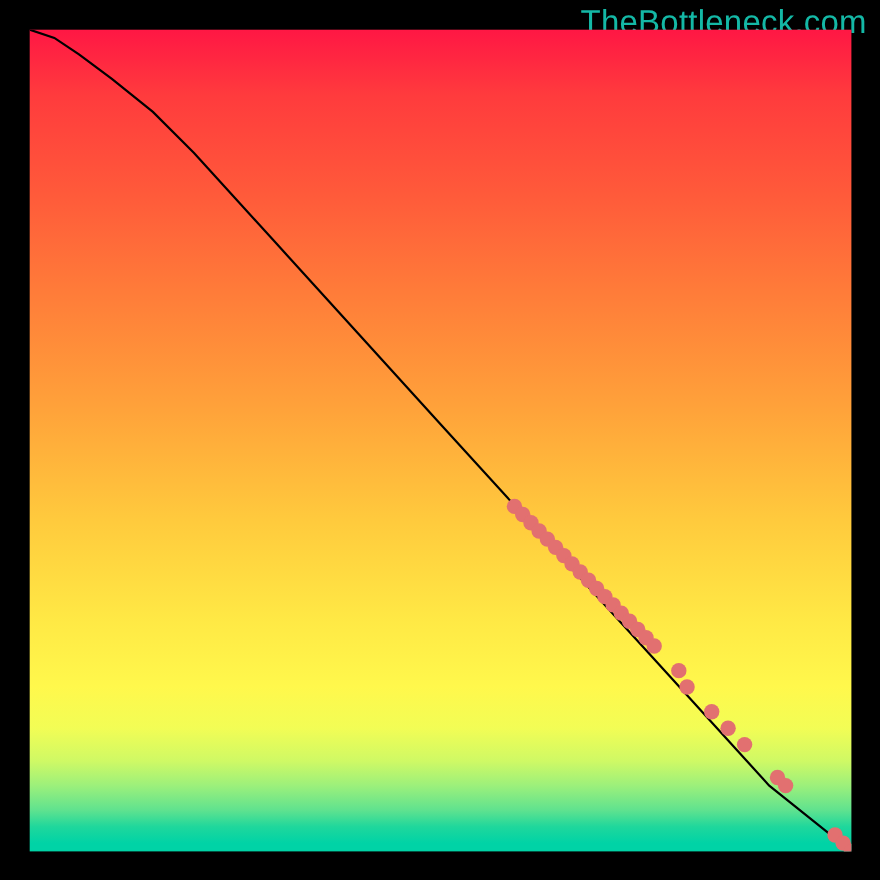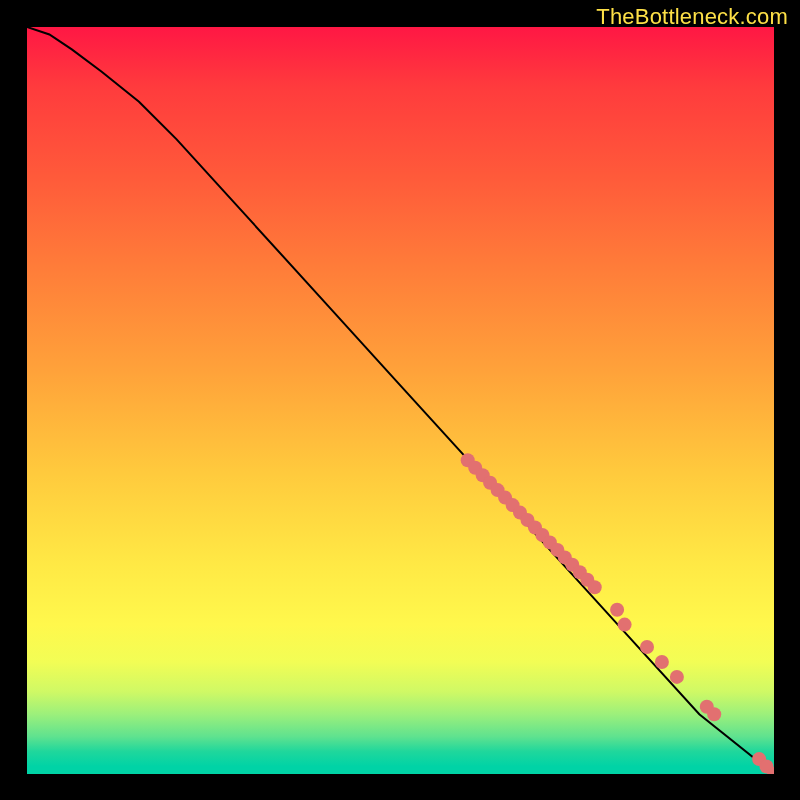--- a/index.html
+++ b/index.html
@@ -14,22 +14,22 @@
   .frame {
     position: relative;
     width: 800px;
     height: 800px;
     background: #000;
   }
   .watermark {
     position: absolute;
     top: 4px;
     right: 12px;
-    color: #fde047;
-    font-size: 22px;
+    color: #14b8a6;
+    font-size: 30px;
     font-weight: 500;
     font-family: Arial, Helvetica, sans-serif;
     letter-spacing: 0.2px;
   }
   .plot-box {
     position: absolute;
     left: 27px;
     top: 27px;
     width: 747px;
     height: 747px;

